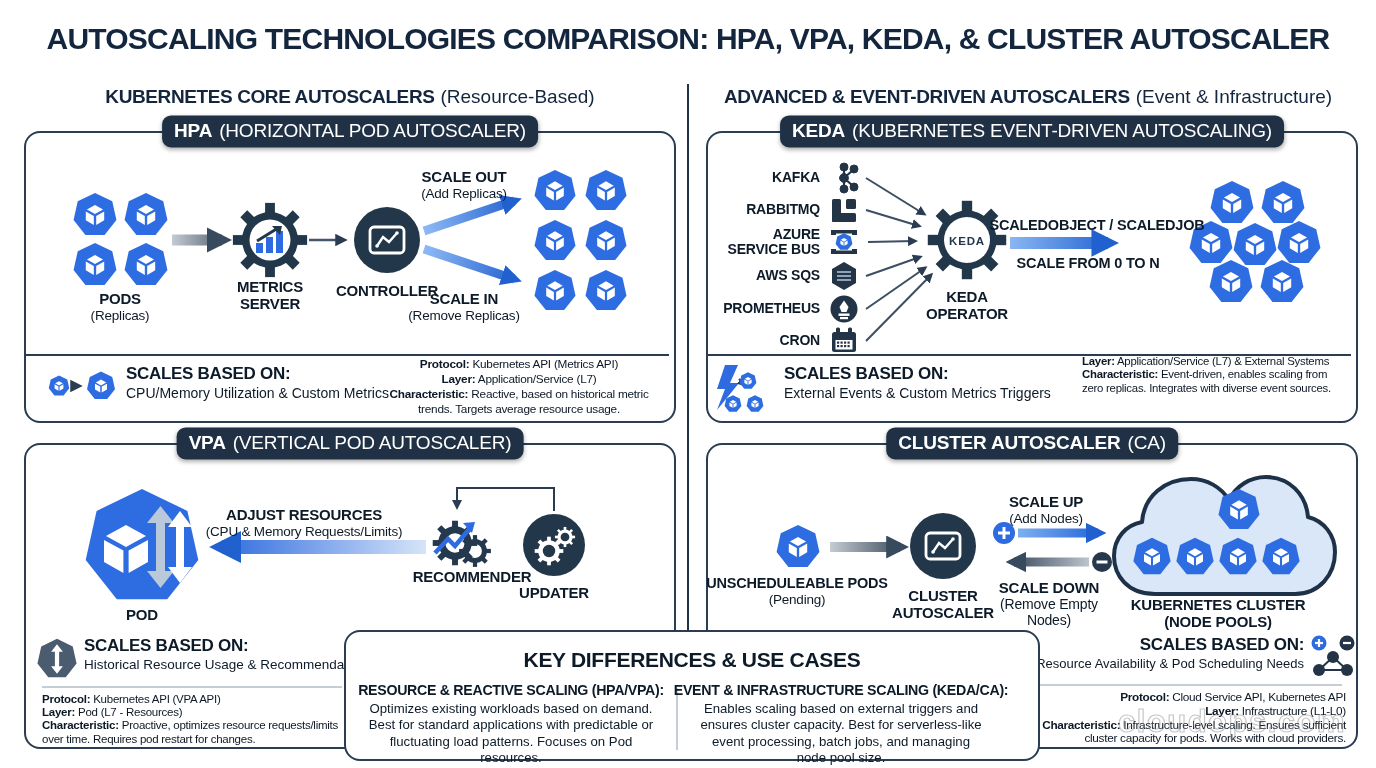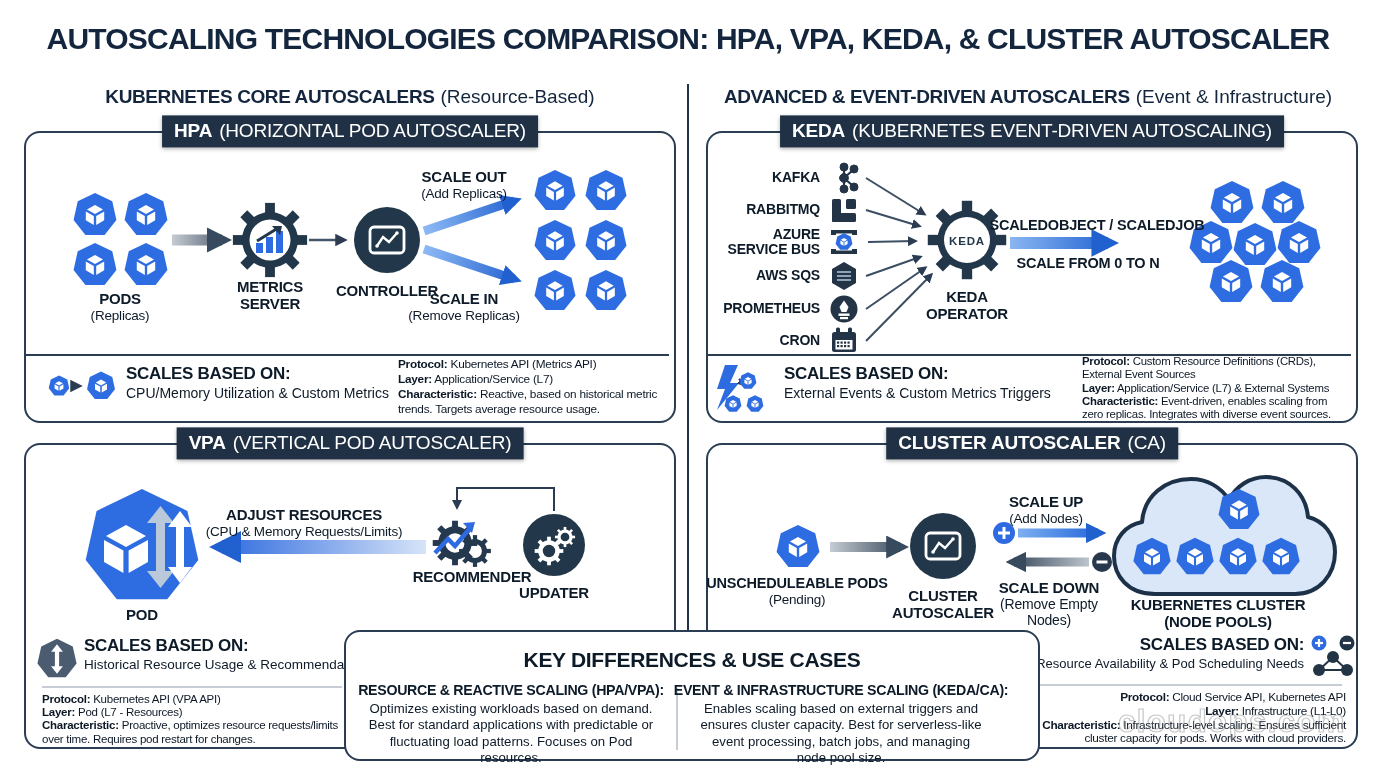--- a/index.html
+++ b/index.html
@@ -4,21 +4,21 @@
 <style>
   html,body{margin:0;padding:0;background:#ffffff;}
   body{width:1376px;height:768px;overflow:hidden;font-family:"Liberation Sans",sans-serif;color:#0d1a28;}
   #stage{position:relative;width:1376px;height:768px;background:#fff;}
   .ttl{position:absolute;left:50%;transform:translateX(-50%);top:22px;font-size:30px;font-weight:700;letter-spacing:-0.8px;color:#13263e;white-space:nowrap;}
   .colhdr{position:absolute;font-size:19px;white-space:nowrap;transform:translateX(-50%);color:#13263e;}
   .colhdr b{font-weight:700;letter-spacing:-0.4px;}
   .colhdr span{font-weight:400;margin-left:6px;}
   .vdiv{position:absolute;left:687px;top:84px;width:2px;height:562px;background:#203349;}
   .box{position:absolute;background:#fff;border:2.5px solid #2a3d52;border-radius:16px;}
-  .pill{position:absolute;top:0;left:50%;transform:translate(-50%,-55%);background:#203145;color:#fff;border-radius:0;padding:5px 12px;font-size:19px;white-space:nowrap;box-shadow:0 2px 4px rgba(0,0,0,.3);letter-spacing:-0.2px;}
+  .pill{position:absolute;top:0;left:50%;transform:translate(-50%,-55%);background:#203145;color:#fff;border-radius:9px;padding:5px 12px;font-size:19px;white-space:nowrap;box-shadow:0 2px 4px rgba(0,0,0,.3);letter-spacing:-0.2px;}
   .pill b{font-weight:700;}
   .pill span{font-weight:400;margin-left:7px;}
   .lbl{position:absolute;font-weight:700;color:#0d1a28;text-align:center;transform:translateX(-50%);white-space:nowrap;line-height:1.12;font-size:15px;letter-spacing:-0.2px;}
   .sub{font-weight:400;font-size:13.5px;}
   .wrap{white-space:normal;}
   .scales-t{position:absolute;font-size:17px;font-weight:700;letter-spacing:-0.3px;white-space:nowrap;}
   .scales-s{position:absolute;font-size:14px;font-weight:400;white-space:nowrap;}
   .meta{position:absolute;font-size:11.8px;line-height:15px;letter-spacing:-0.25px;color:#0c1826;}
   .meta p{margin:0;}
   .meta b{font-weight:700;}
@@ -150,21 +150,21 @@
     <div class="lbl wrap" style="left:244px;top:146px;width:80px;">METRICS SERVER</div>
     <div class="lbl" style="left:361px;top:150px;">CONTROLLER</div>
     <div class="lbl" style="left:438px;top:36px;">SCALE OUT</div>
     <div class="lbl sub" style="left:438px;top:53px;">(Add Replicas)</div>
     <div class="lbl" style="left:438px;top:158px;">SCALE IN</div>
     <div class="lbl sub" style="left:438px;top:175px;">(Remove Replicas)</div>
 
     <div class="hline" style="left:0;top:221px;width:643px;"></div>
     <div class="scales-t" style="left:100px;top:231px;">SCALES BASED ON:</div>
     <div class="scales-s" style="left:100px;top:252px;">CPU/Memory Utilization &amp; Custom Metrics</div>
-    <div class="meta" style="left:372px;top:224px;width:276px;">
+    <div class="meta" style="left:355px;top:224px;width:276px;text-align:center;">
       <p><b>Protocol:</b><span> Kubernetes API (Metrics API)</span></p>
       <p><b>Layer:</b><span> Application/Service (L7)</span></p>
       <p><b>Characteristic:</b><span> Reactive, based on historical metric trends. Targets average resource usage.</span></p>
     </div>
   </div>
 
   <div class="box" style="left:706px;top:131px;width:648px;height:288px;">
     <div class="pill">
       <b>KEDA</b><span>(KUBERNETES EVENT-DRIVEN AUTOSCALING)</span>
     </div>
@@ -264,21 +264,20 @@
     <div class="srclbl" style="top:200px;">CRON</div>
 
     <div class="lbl wrap" style="left:259px;top:156px;width:96px;">KEDA OPERATOR</div>
     <div class="lbl" style="left:389px;top:84px;font-size:14.5px;">SCALEDOBJECT / SCALEDJOB</div>
     <div class="lbl" style="left:380px;top:122px;font-size:14.5px;">SCALE FROM 0 TO N</div>
 
     <div class="hline" style="left:0;top:221px;width:643px;"></div>
     <div class="scales-t" style="left:76px;top:231px;">SCALES BASED ON:</div>
     <div class="scales-s" style="left:76px;top:252px;">External Events &amp; Custom Metrics Triggers</div>
     <div class="meta" style="left:374px;top:222px;width:268px;font-size:11.4px;line-height:13.3px;">
-      <p><b>Protocol:</b><span> Custom Resource Definitions (CRDs), External Event Sources</span></p>
       <p><b>Layer:</b><span> Application/Service (L7) &amp; External Systems</span></p>
       <p><b>Characteristic:</b><span> Event-driven, enables scaling from zero replicas. Integrates with diverse event sources.</span></p>
     </div>
   </div>
 
   <div class="box" style="left:24px;top:443px;width:648px;height:302px;">
     <div class="pill">
       <b>VPA</b><span>(VERTICAL POD AUTOSCALER)</span>
     </div>
 

